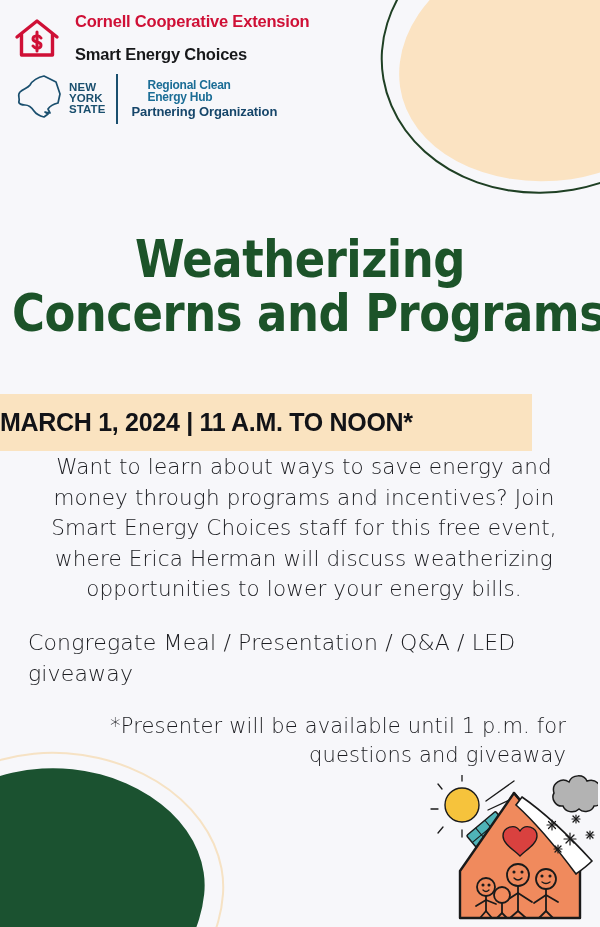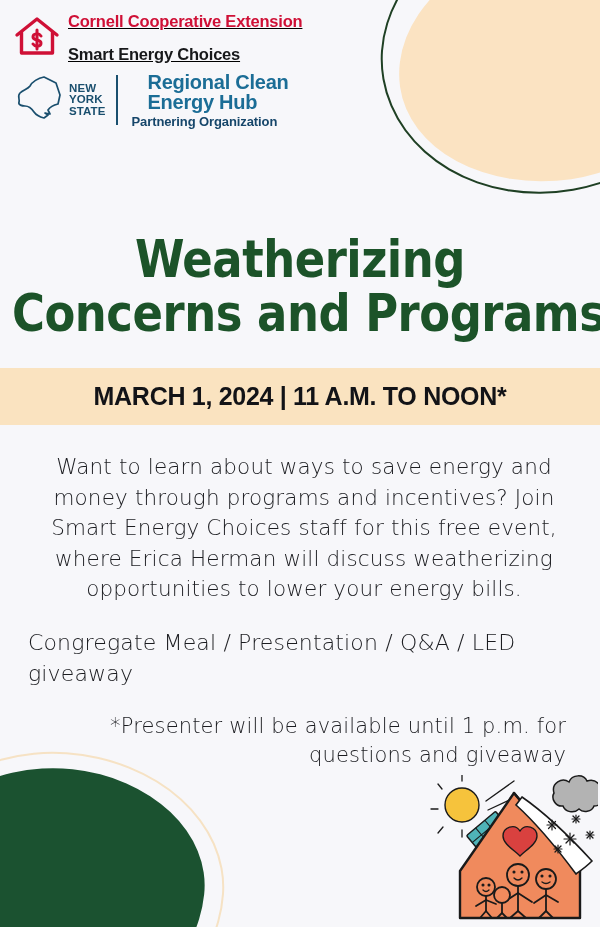--- a/index.html
+++ b/index.html
@@ -28,53 +28,53 @@
      border-radius:52% 48% 42% 58% / 54% 46% 54% 46%;
      transform:rotate(6deg);}
   #blob-green-outline{left:-110px;top:752px;width:330px;height:268px;
      border:2px solid #f6e2c4;
      background:transparent;
      border-radius:50% 50% 44% 56% / 52% 48% 52% 48%;
      transform:rotate(4deg);}
 
   
   .logos{position:absolute;top:13px;left:14px;width:340px;z-index:6;}
-  .cce-row{display:flex;align-items:center;gap:8px;text-decoration:underline;}
+  .cce-row{display:flex;align-items:flex-end;gap:15px;}
   .cce-text{line-height:1.02;}
   .cce-line1{color:#cf1036;font-size:16.5px;font-weight:bold;letter-spacing:-0.2px;
     font-family:"Liberation Sans", sans-serif;}
   .cce-line2{color:#17181a;font-size:16.5px;font-weight:bold;letter-spacing:-0.2px;
     font-family:"Liberation Sans", sans-serif;margin-top:16px;}
 
   .hub-row{display:flex;align-items:center;gap:8px;margin-top:9px;}
   .nys-mark{display:flex;align-items:center;gap:3px;}
   .nys-words{line-height:0.98;color:#1a4f6e;font-weight:bold;font-size:11.5px;
      letter-spacing:0.1px;font-family:"Liberation Sans", sans-serif;}
   .hub-div{width:2px;height:50px;background:#1a4f6e;margin:0 6px 0 2px;}
   .hub-text{line-height:1.03;}
-  .hub-l1,.hub-l2{color:#1b6d96;font-size:20px;font-weight:bold;letter-spacing:-0.25px;padding-left:16px;}
+  .hub-l1,.hub-l2{color:#1b6d96;font-size:12px;font-weight:bold;letter-spacing:-0.25px;padding-left:16px;}
   .hub-l3{color:#16466a;font-size:13px;font-weight:bold;margin-top:2px;letter-spacing:-0.1px;}
 
   
   .venue{position:absolute;top:140px;left:0;width:600px;text-align:center;z-index:5;
      color:#1b1c20;font-size:22.5px;line-height:1.30;letter-spacing:0.2px;
      font-family:"DejaVu Sans", sans-serif;font-weight:300;}
   .venue div{white-space:nowrap;}
 
   
   .title{position:absolute;top:232px;left:0;width:600px;text-align:center;z-index:5;
      color:#1c5329;font-weight:bold;font-size:52px;line-height:1.04;
      letter-spacing:-0.5px;
      font-family:"DejaVu Sans Condensed","DejaVu Sans", sans-serif;
      transform:scaleX(0.96);}
   .title div{white-space:nowrap;}
 
   
-  .banner{position:absolute;top:368px;left:0;width:600px;height:57px;
-     background:#fae3c0;z-index:5;display:flex;align-items:center;justify-content:center;}
+  .banner{position:absolute;top:394px;left:0;width:532px;height:57px;
+     background:#fae3c0;z-index:5;display:flex;align-items:center;justify-content:flex-start;}
   .banner-text{color:#121317;font-weight:bold;font-size:25px;letter-spacing:-0.3px;
      font-family:"Liberation Sans", sans-serif;white-space:nowrap;}
 
   
   .body-wrap{position:absolute;top:452px;left:0;width:600px;z-index:5;
      font-family:"DejaVu Sans", sans-serif;font-weight:300;color:#1b1c20;}
   .para1{text-align:center;font-size:21.5px;line-height:1.42;letter-spacing:0.15px;
      padding:0 30px;box-sizing:border-box;margin-left:8px;}
   .para2{margin-top:22px;font-size:22px;line-height:1.42;letter-spacing:0.15px;
      padding:0 28px;box-sizing:border-box;text-align:left;}

